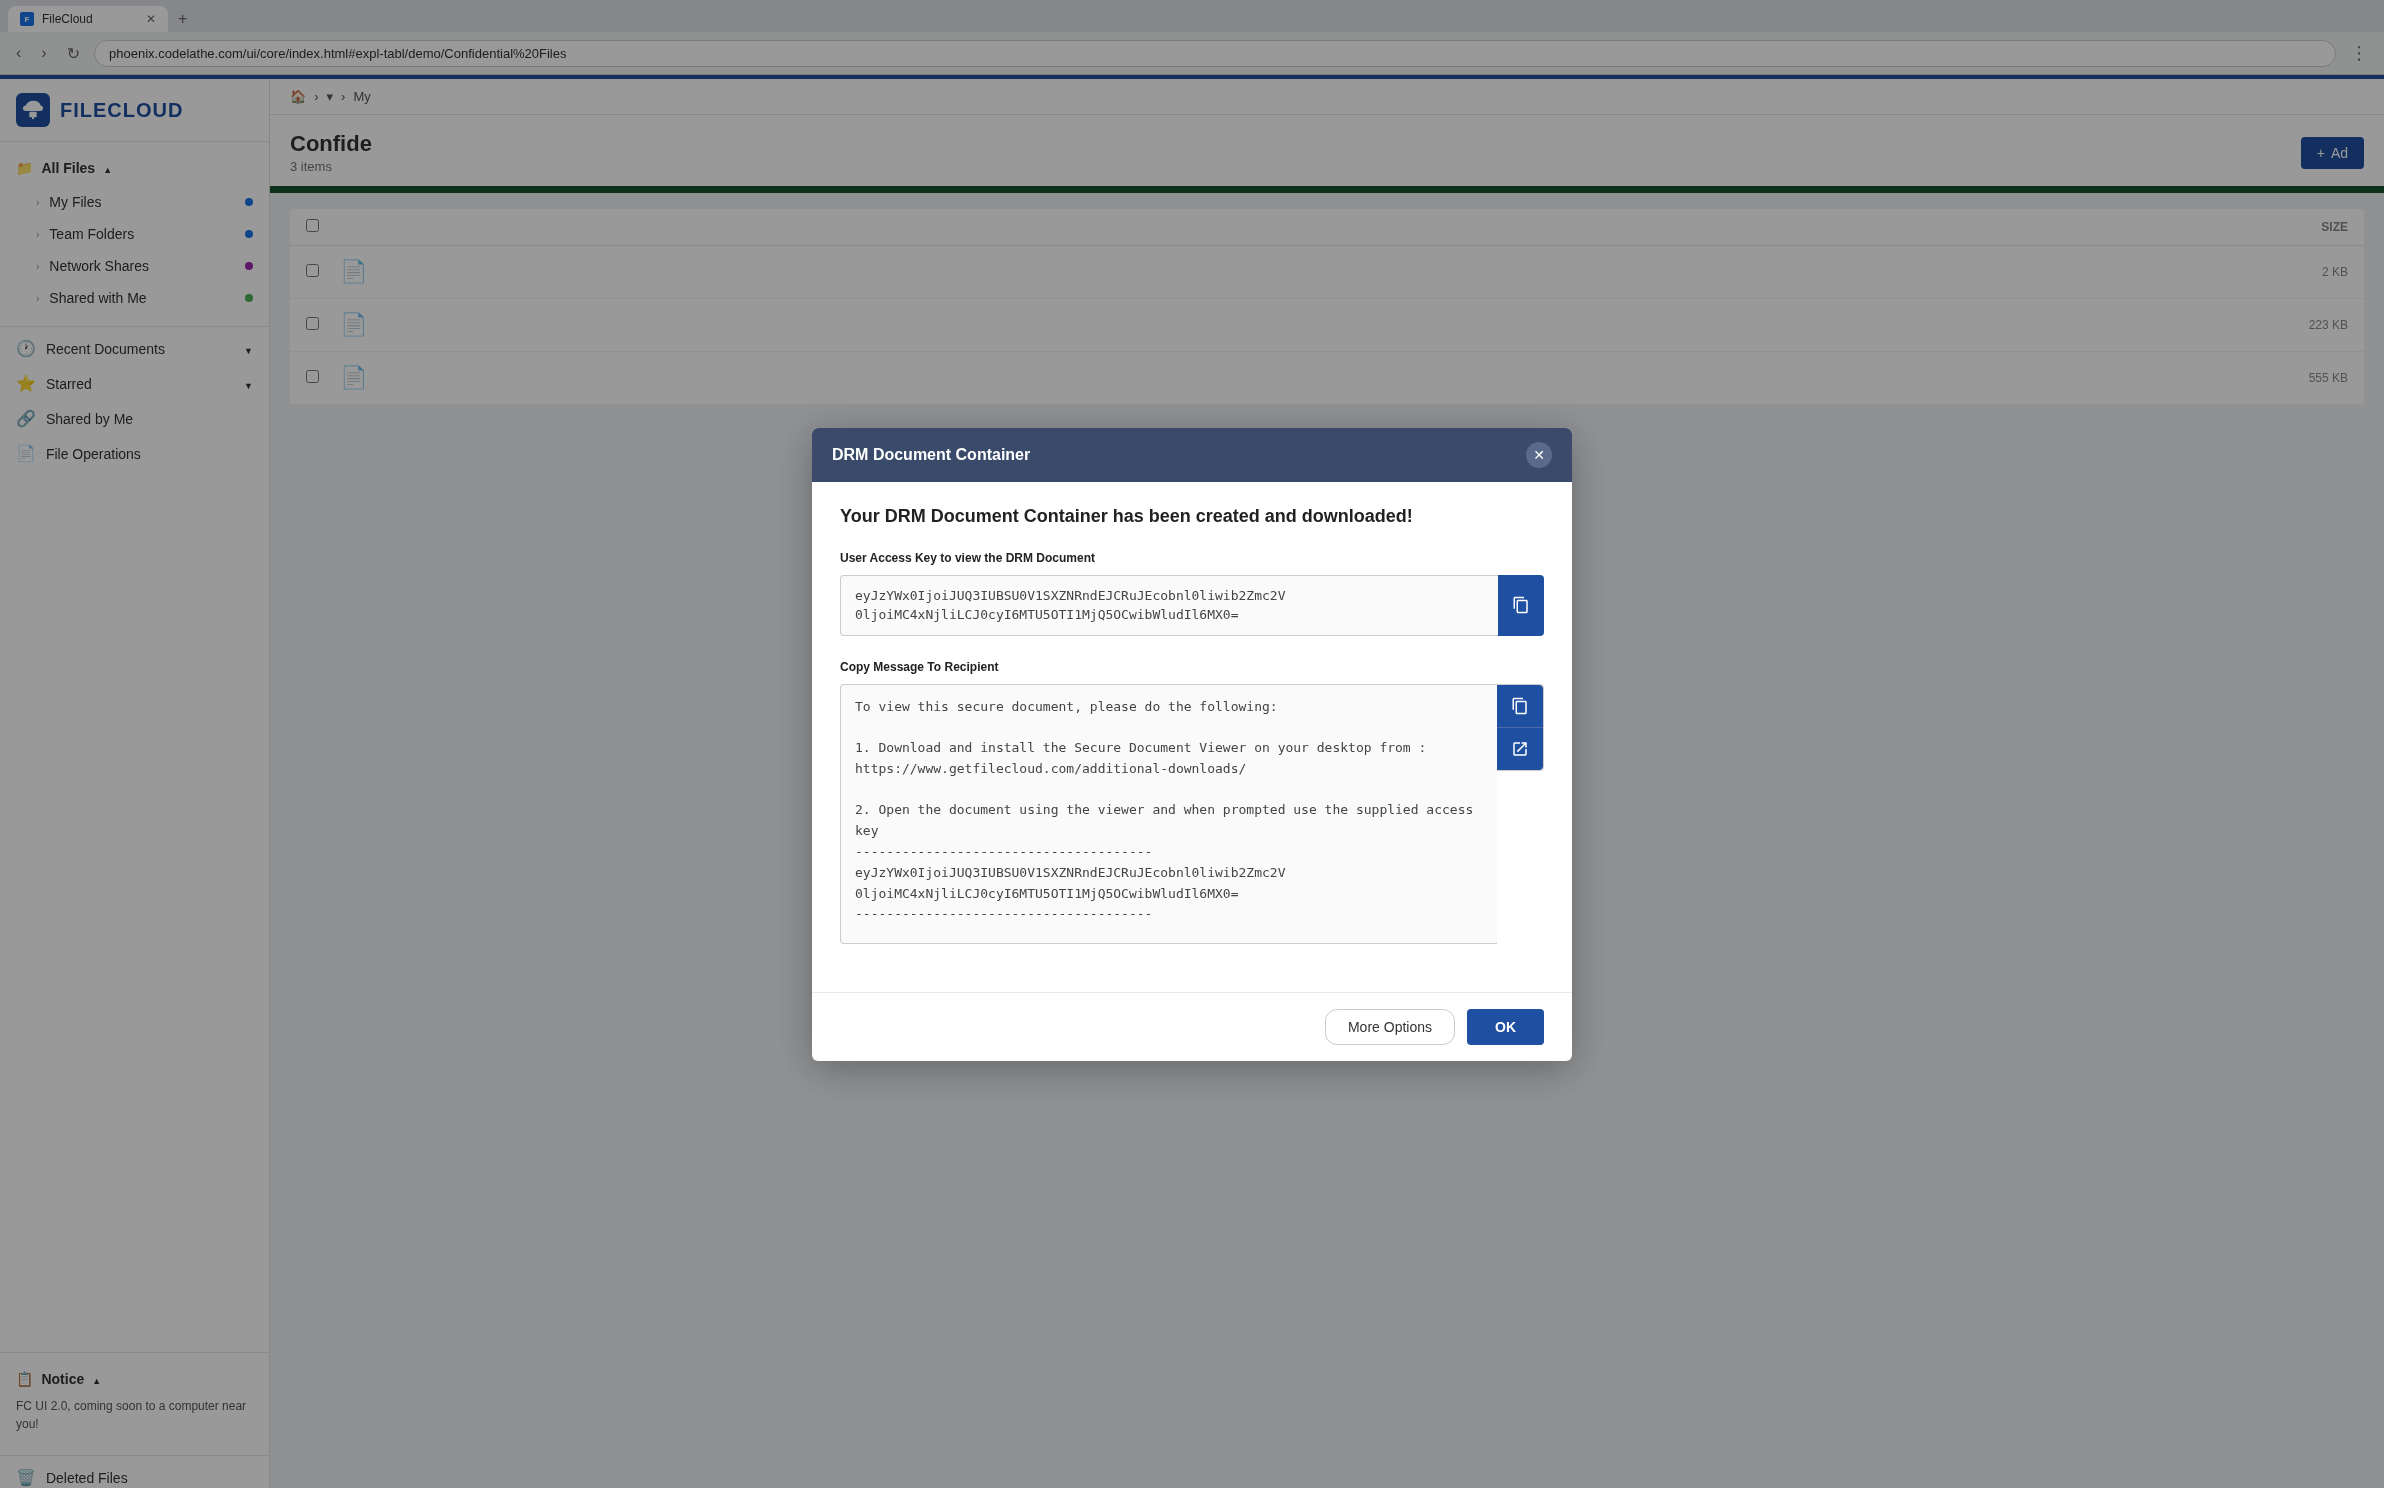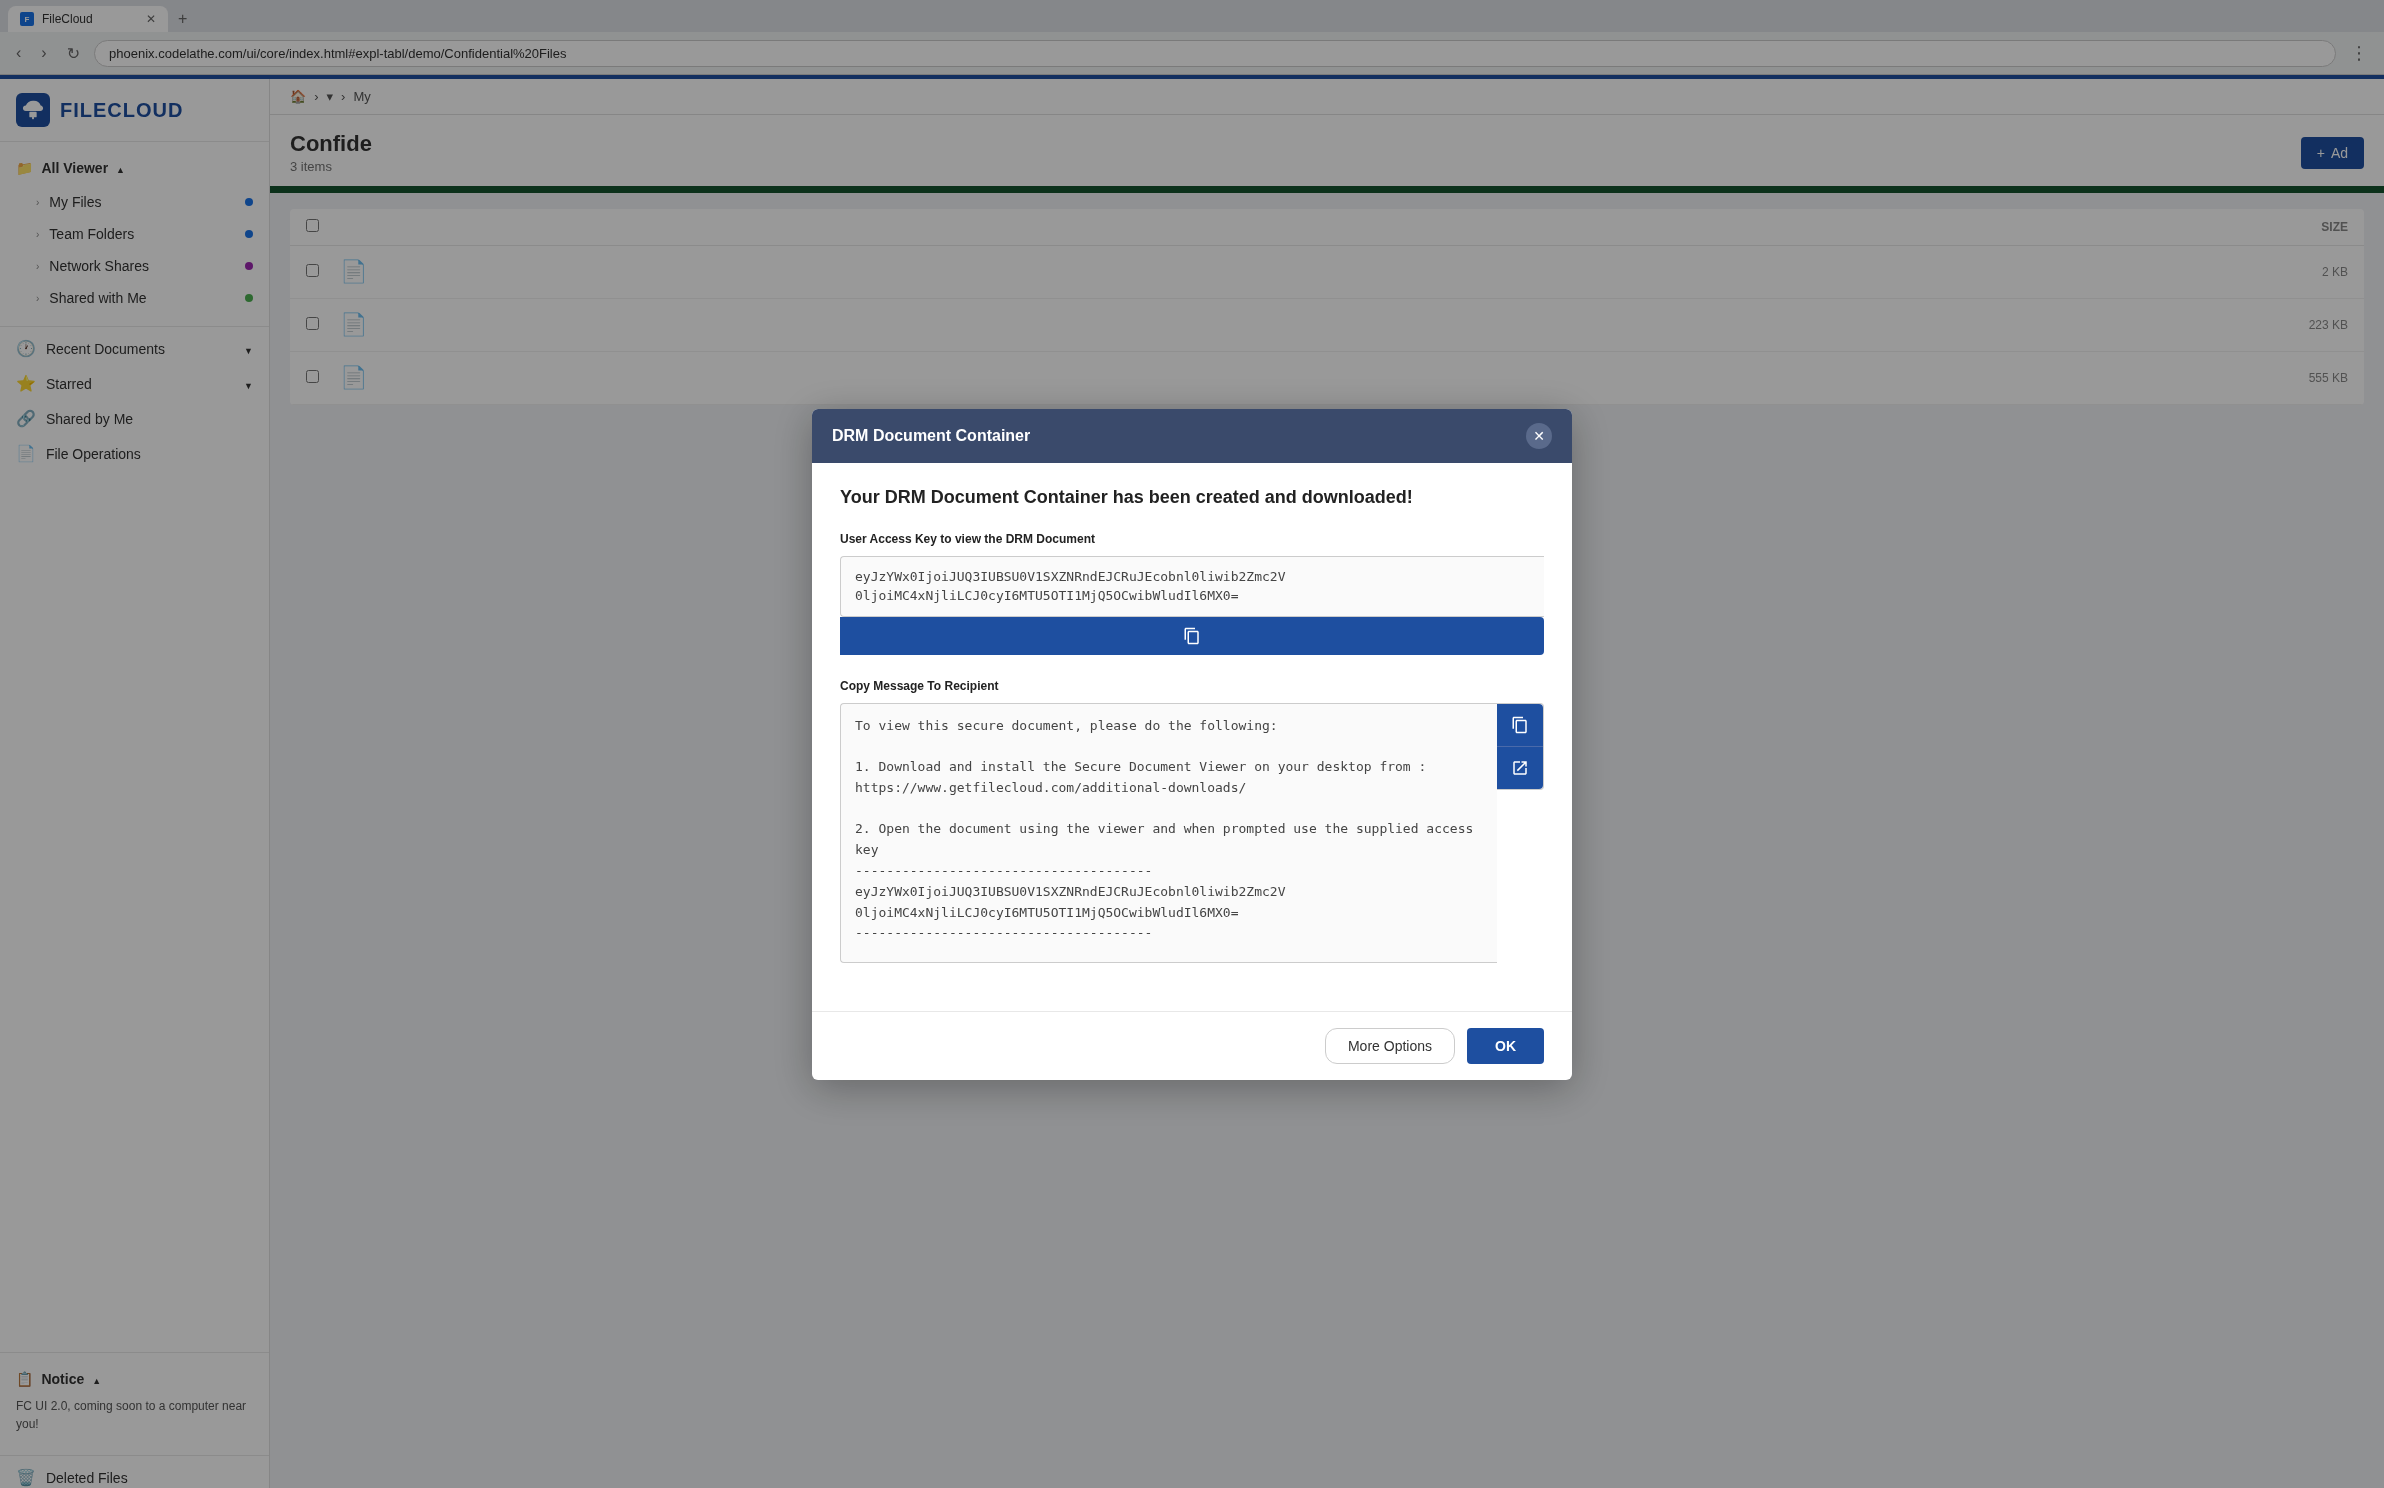--- a/index.html
+++ b/index.html
@@ -80,21 +80,21 @@
     .modal { background: #fff; border-radius: 6px; width: 760px; max-width: 95vw; box-shadow: 0 8px 40px rgba(0,0,0,0.3); overflow: hidden; }
     .modal-header { background: #3a4a6b; color: white; padding: 14px 20px; display: flex; align-items: center; justify-content: space-between; }
     .modal-title { font-size: 16px; font-weight: 600; }
     .modal-close { background: #5a6a8b; border: none; color: white; width: 26px; height: 26px; border-radius: 50%; cursor: pointer; display: flex; align-items: center; justify-content: center; font-size: 14px; }
     .modal-body { padding: 24px 28px; }
     .modal-success-msg { font-size: 18px; font-weight: 700; color: #222; margin-bottom: 24px; }
 
     .modal-section { margin-bottom: 24px; }
     .modal-section-title { font-size: 12px; font-weight: 600; color: #222; margin-bottom: 10px; }
 
-    .key-input-row { display: flex; align-items: stretch; gap: 0; flex-direction: column; }
+    .key-input-row { display: flex; align-items: stretch; gap: 0; }
     .key-input { flex: 1; border: 1px solid #ccc; border-right: none; border-radius: 4px 0 0 4px; padding: 10px 14px; font-size: 13px; color: #444; background: #fafafa; font-family: monospace; resize: none; line-height: 1.5; }
     .key-copy-btn { background: #1e4fa0; color: white; border: none; padding: 10px 14px; cursor: pointer; border-radius: 0 4px 4px 0; display: flex; align-items: center; justify-content: center; }
 
     .message-area { display: flex; align-items: flex-start; gap: 0; }
     .message-textarea { flex: 1; border: 1px solid #ccc; border-right: none; border-radius: 4px 0 0 4px; padding: 12px 14px; font-size: 13px; color: #444; background: #fafafa; height: 260px; resize: none; line-height: 1.6; }
     .message-actions { display: flex; flex-direction: column; border: 1px solid #ccc; border-left: none; border-radius: 0 4px 4px 0; }
     .msg-btn { background: #1e4fa0; color: white; border: none; padding: 12px 14px; cursor: pointer; display: flex; align-items: center; justify-content: center; flex: 1; }
     .msg-btn:first-child { border-bottom: 1px solid #4a6aaa; border-radius: 0 4px 0 0; }
     .msg-btn:last-child { border-radius: 0 0 4px 0; }
 
@@ -141,21 +141,21 @@
               <rect x="11" y="18" width="2" height="4" fill="white"></rect>
             </svg>
         </div>
         <span class="logo-text">FILECLOUD</span>
       </div>
     </div>
 
     <div class="sidebar-section">
       <div class="all-files-header">
         <span class="folder-icon">📁</span>
-        <span>All Viewer</span>
+        <span>All Files</span>
         <span class="collapse-up"></span>
       </div>
 
       <div class="sidebar-item" style="padding-left: 36px;">
         <span class="chevron">›</span>
         <span class="item-label">My Files</span>
         <span class="dot dot-blue"></span>
       </div>
 
       <div class="sidebar-item" style="padding-left: 36px;">

